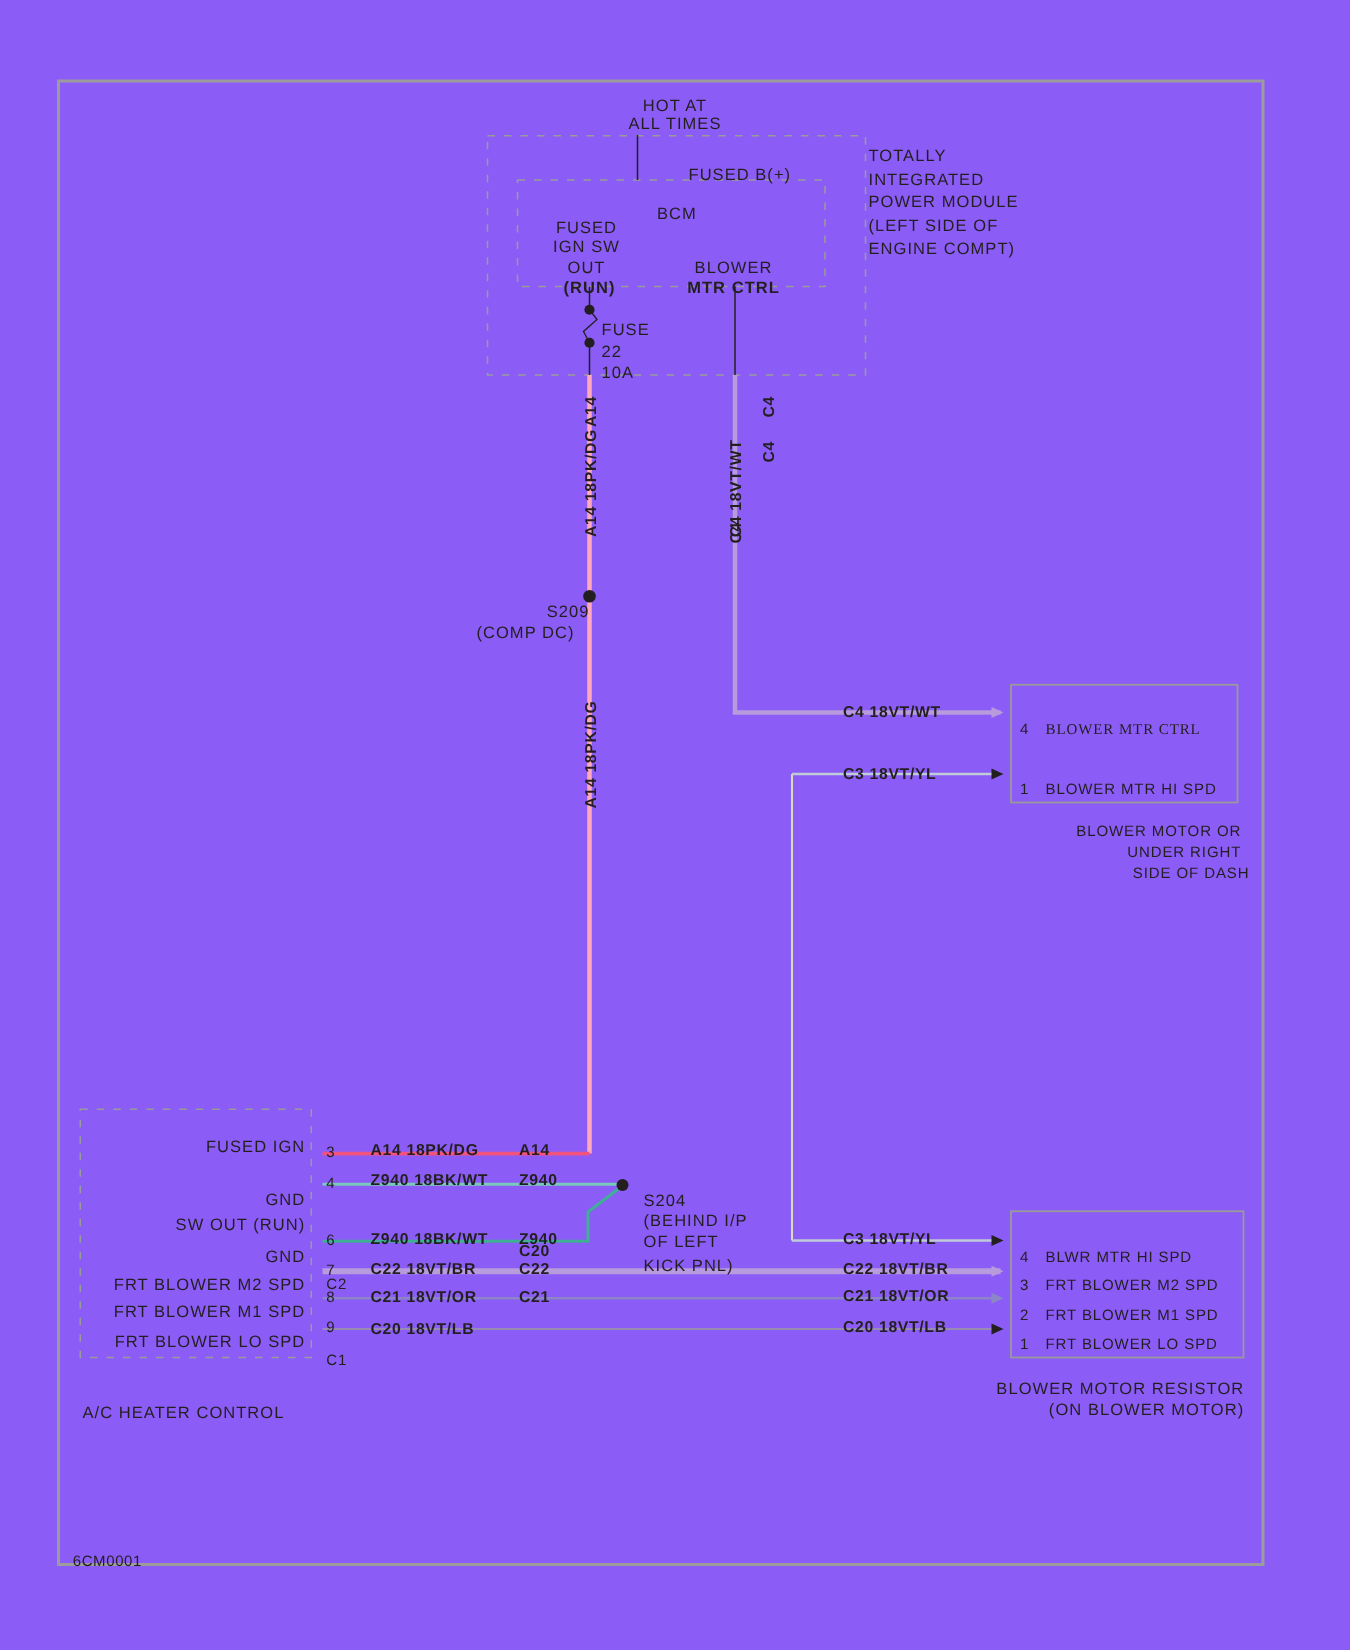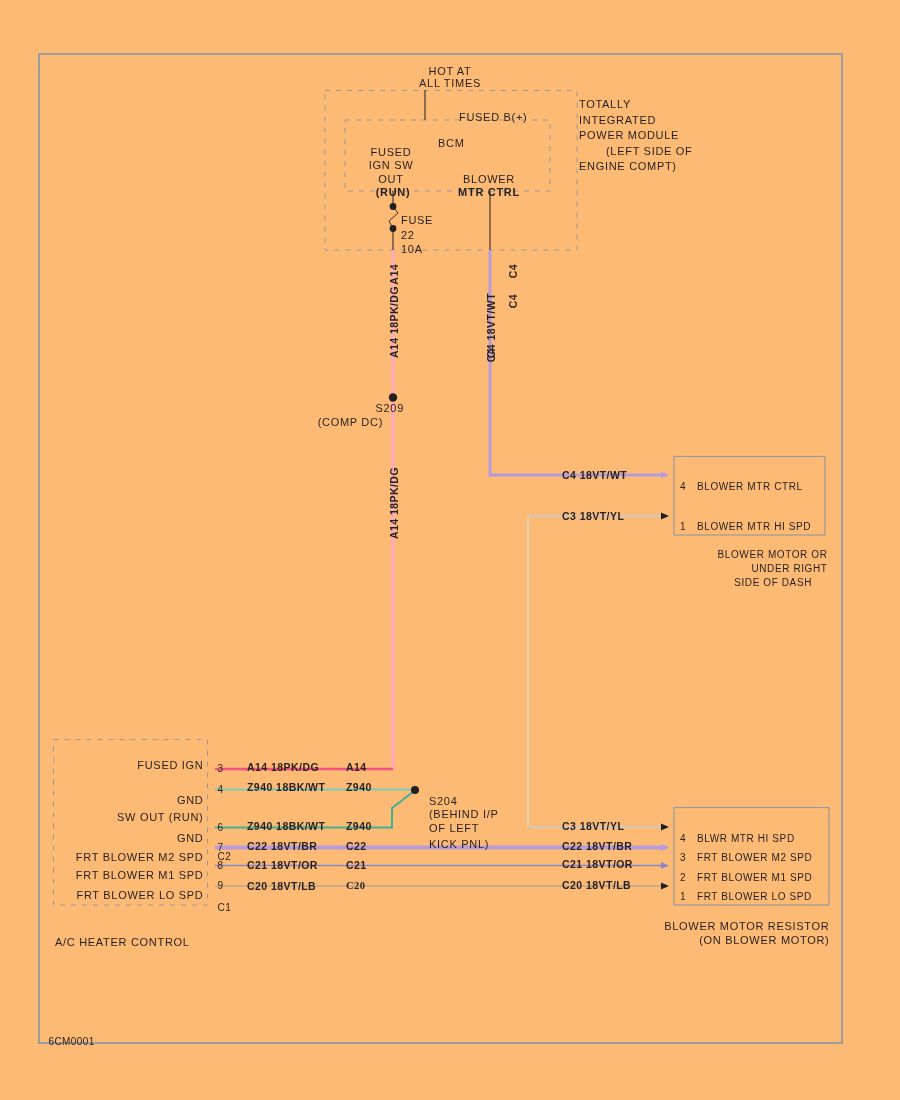--- a/index.html
+++ b/index.html
@@ -1,17 +1,17 @@
 <!DOCTYPE html>
 <html><head>
 <meta charset="utf-8">
 <style>
   html,body{margin:0;padding:0;background:#ffffff;}
   body{width:900px;height:1100px;font-family:"Liberation Sans",sans-serif;overflow:hidden;}
-  #stage{position:relative;width:900px;height:1100px;overflow:hidden;background:#fdba74;}
+  #stage{position:relative;width:900px;height:1100px;overflow:hidden;background:#8b5cf6;}
   svg#diagram{position:absolute;left:0;top:0;display:block;}
   .tx{position:absolute;white-space:pre;color:#231f20;line-height:1;}
   .l11{font-size:11px;letter-spacing:0.7px;}
   .wl{font-size:10.5px;letter-spacing:0.45px;font-weight:bold;}
   .l9{font-size:10px;letter-spacing:0.6px;}
   .l9n{font-size:10px;letter-spacing:0.6px;}
   .vert{transform-origin:0 0;transform:rotate(-90deg) translateX(-100%);}
   .b{font-weight:bold;}
   .tiny{font-size:10px;letter-spacing:0.4px;}
 </style>
@@ -62,38 +62,38 @@
 <div class="tx l11" style="top:174px;left:391px;transform:translateX(-50%);">OUT</div>
 <div class="tx l11 b" style="top:187px;left:393px;transform:translateX(-50%);">(RUN)</div>
 <div class="tx l11" style="top:174px;left:489px;transform:translateX(-50%);">BLOWER</div>
 <div class="tx l11 b" style="top:187px;left:489px;transform:translateX(-50%);">MTR CTRL</div>
 <div class="tx l11" style="top:215px;left:401px;">FUSE</div>
 <div class="tx l11" style="top:230px;left:401px;">22</div>
 <div class="tx l11" style="top:244px;left:401px;">10A</div>
 <div class="tx l11" style="top:99px;left:579px;">TOTALLY</div>
 <div class="tx l11" style="top:114.5px;left:579px;">INTEGRATED</div>
 <div class="tx l11" style="top:130px;left:579px;">POWER MODULE</div>
-<div class="tx l11" style="top:145.5px;left:606px;text-align:right;">(LEFT SIDE OF</div>
+<div class="tx l11" style="top:145.5px;left:579px;text-align:right;">(LEFT SIDE OF</div>
 <div class="tx l11" style="top:161px;left:579px;">ENGINE COMPT)</div>
 <div class="tx wl vert" style="left:389px;top:264px;">A14</div>
 <div class="tx wl vert" style="left:389px;top:286px;">A14 18PK/DG</div>
 <div class="tx wl vert" style="left:389px;top:467px;">A14 18PK/DG</div>
-<div class="tx l11" style="top:403px;right:496px;">S209</div>
+<div class="tx l11" style="top:403px;right:507px;">S209</div>
 <div class="tx l11" style="top:417.2px;right:517px;">(COMP DC)</div>
 <div class="tx wl vert" style="left:486px;top:293px;">C4 18VT/WT</div>
 <div class="tx wl vert" style="left:486px;top:348px;">C4</div>
 <div class="tx wl vert" style="left:508px;top:264px;">C4</div>
 <div class="tx wl vert" style="left:508px;top:294px;">C4</div>
-<div class="tx l9" style="top:481.5px;left:697px;">BLOWER MTR CTRL</div>
+<div class="tx l9" style="top:481.5px;left:697px;font-family:Liberation Serif, serif;">BLOWER MTR CTRL</div>
 <div class="tx l9" style="top:521.5px;left:697px;">BLOWER MTR HI SPD</div>
 <div class="tx l9" style="top:481.5px;left:680px;">4</div>
 <div class="tx l9" style="top:521.5px;left:680px;">1</div>
 <div class="tx l9n" style="top:550px;right:72.5px;">BLOWER MOTOR OR</div>
 <div class="tx l9n" style="top:564px;right:72.5px;">UNDER RIGHT</div>
-<div class="tx l9n" style="top:578px;right:88px;">SIDE OF DASH</div>
+<div class="tx l9n" style="top:578px;right:67px;">SIDE OF DASH</div>
 <div class="tx wl" style="top:470px;left:562px;">C4 18VT/WT</div>
 <div class="tx wl" style="top:511px;left:562px;">C3 18VT/YL</div>
 <div class="tx wl" style="top:821px;left:562px;">C3 18VT/YL</div>
 <div class="tx l9" style="top:833.5px;left:697px;">BLWR MTR HI SPD</div>
 <div class="tx l9" style="top:833.5px;left:680px;">4</div>
 <div class="tx l9" style="top:853px;left:697px;">FRT BLOWER M2 SPD</div>
 <div class="tx l9" style="top:853px;left:680px;">3</div>
 <div class="tx l9" style="top:872.5px;left:697px;">FRT BLOWER M1 SPD</div>
 <div class="tx l9" style="top:872.5px;left:680px;">2</div>
 <div class="tx l9" style="top:892px;left:697px;">FRT BLOWER LO SPD</div>
@@ -126,16 +126,16 @@
 <div class="tx l11" style="top:808.5px;left:429px;">(BEHIND I/P</div>
 <div class="tx l11" style="top:822.5px;left:429px;">OF LEFT</div>
 <div class="tx l11" style="top:838.5px;left:429px;">KICK PNL)</div>
 <div class="tx wl" style="top:840.5px;left:247px;">C22 18VT/BR</div>
 <div class="tx wl" style="top:840.5px;left:346px;">C22</div>
 <div class="tx wl" style="top:841px;left:562px;">C22 18VT/BR</div>
 <div class="tx wl" style="top:860px;left:247px;">C21 18VT/OR</div>
 <div class="tx wl" style="top:860px;left:346px;">C21</div>
 <div class="tx wl" style="top:859px;left:562px;">C21 18VT/OR</div>
 <div class="tx wl" style="top:881px;left:247px;">C20 18VT/LB</div>
-<div class="tx wl" style="top:881px;left:346px;font-family:Liberation Serif, serif;">C20</div>
+<div class="tx wl" style="top:829px;left:346px;">C20</div>
 <div class="tx wl" style="top:879.5px;left:562px;">C20 18VT/LB</div>
 <div class="tx tiny" style="top:1037px;left:48.5px;">6CM0001</div>
 </div>
 
 </body></html>

